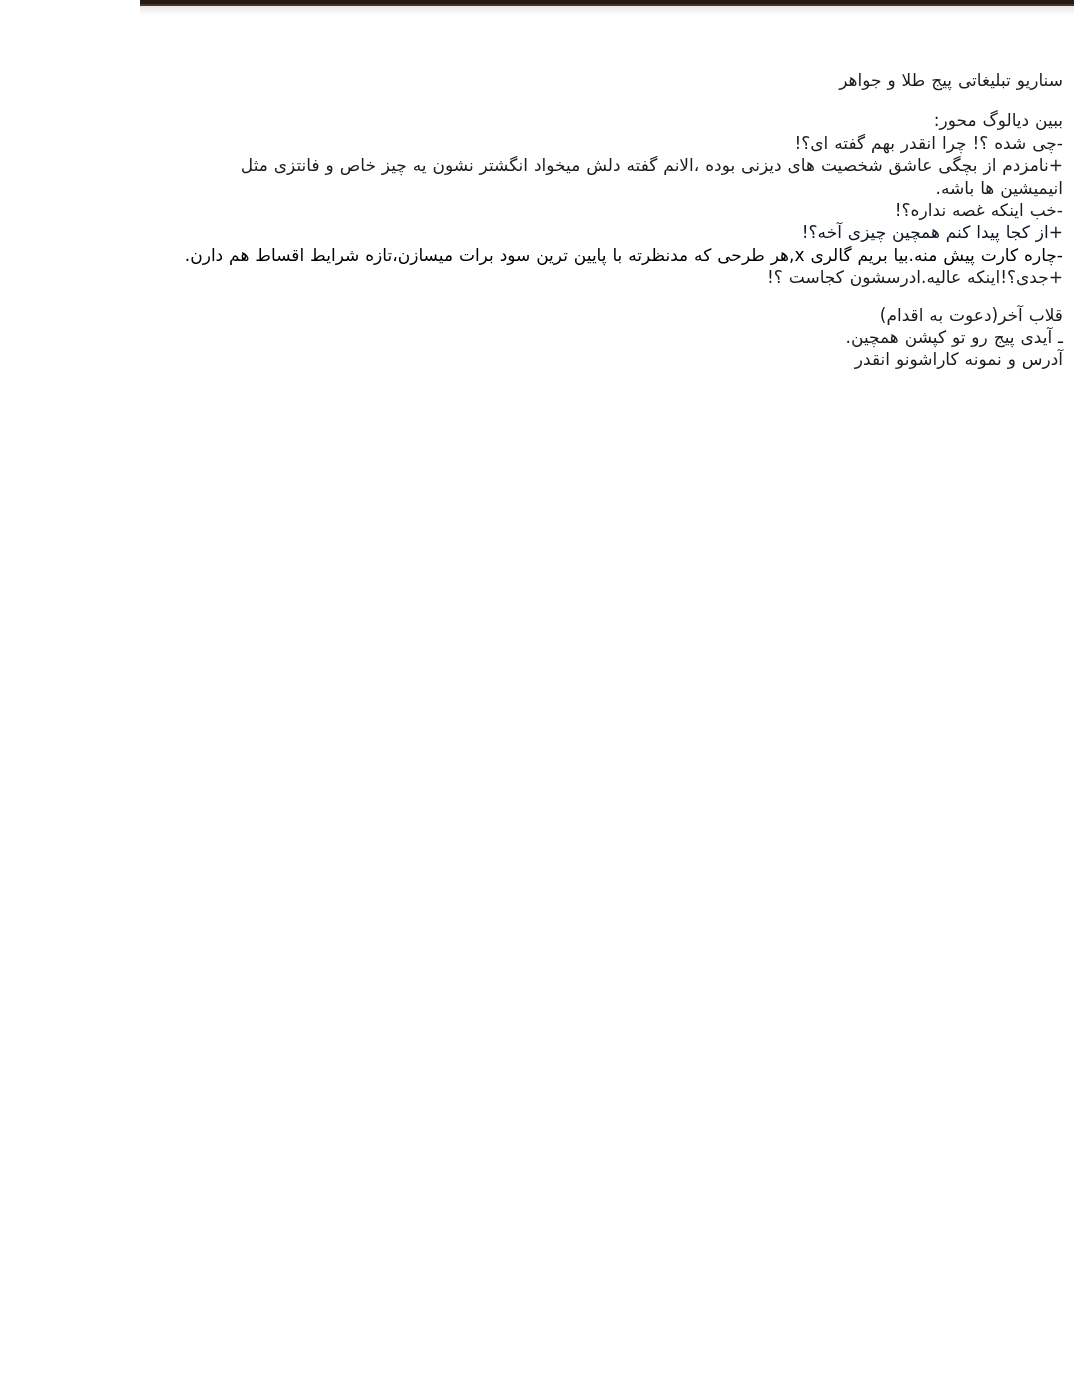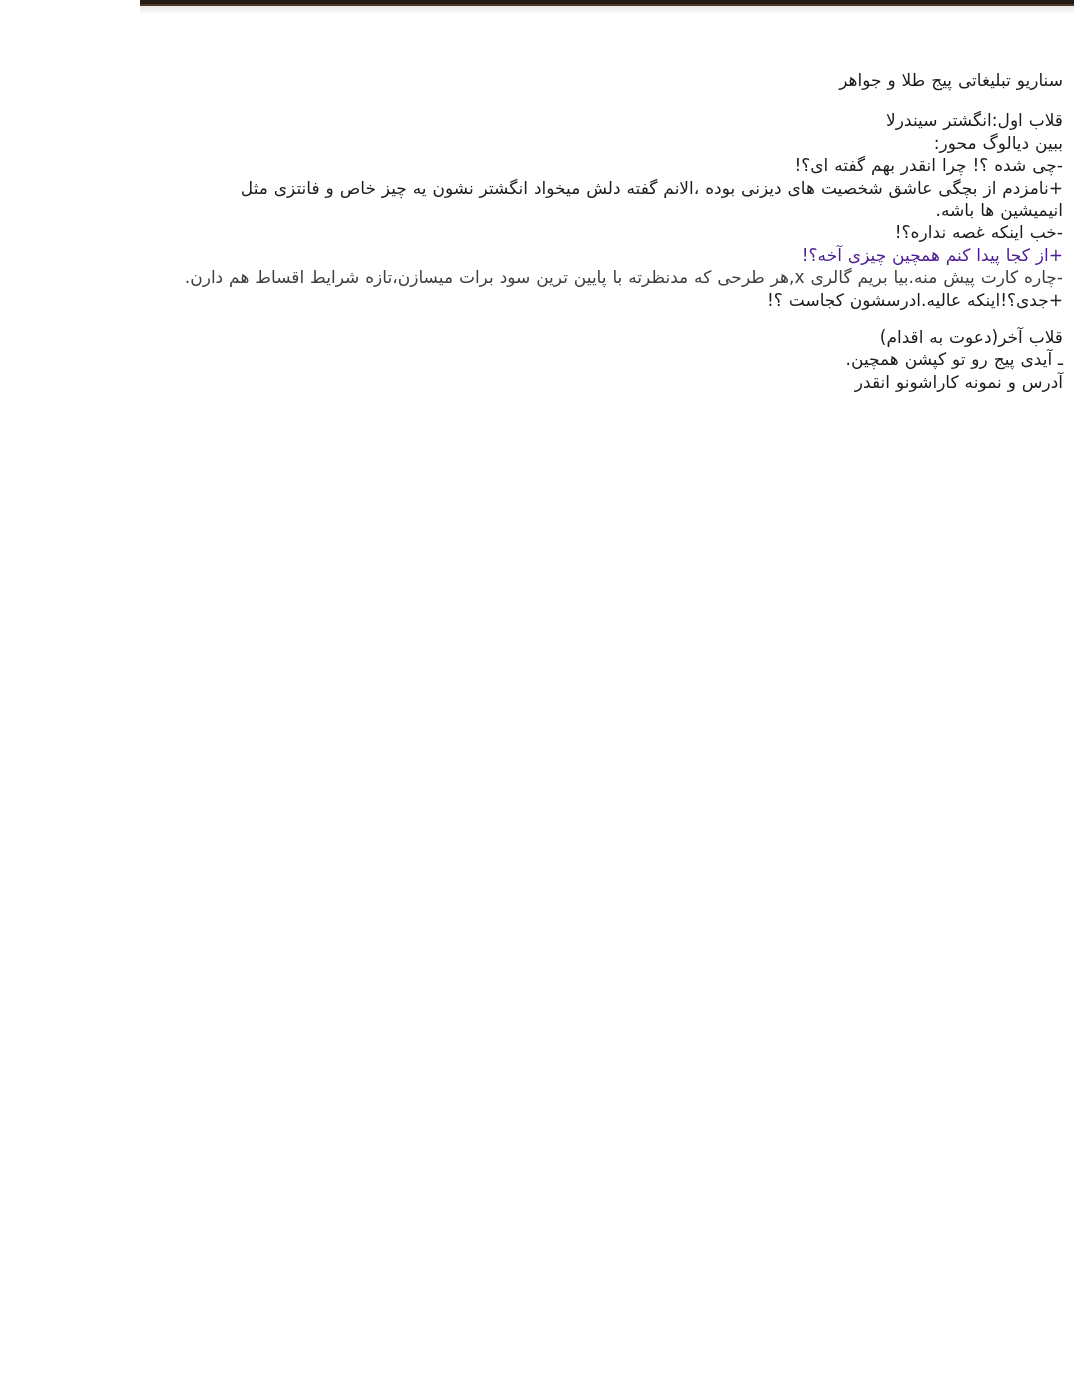--- a/index.html
+++ b/index.html
@@ -52,26 +52,25 @@
 </style>
 </head>
 <body>
 
 <div class="page">
   <div class="top-bar" style="background: linear-gradient(rgb(36, 28, 20) 0px, rgb(36, 28, 20) 4px, rgb(71, 56, 40) 4px, rgb(71, 56, 40) 6px);"></div>
   <div class="top-bar-shadow"></div>
   <div class="doc-body" id="doc-body">
       <div class="doc-line" style="color: rgb(28, 28, 28);">سناریو تبلیغاتی پیج طلا و جواهر</div>
       <div class="doc-spacer" style="height: 18px;"></div>
-      <div class="doc-line" style="color: rgb(28, 28, 28);">قلاب اول:انگشتر سیندرلا</div>
       <div class="doc-line" style="color: rgb(28, 28, 28);">ببین دیالوگ محور:</div>
       <div class="doc-line" style="color: rgb(28, 28, 28);">-چی شده ؟! چرا انقدر بهم گفته ای؟!</div>
       <div class="doc-line" style="color: rgb(28, 28, 28);">+نامزدم از بچگی عاشق شخصیت های دیزنی بوده ،الانم گفته دلش میخواد انگشتر نشون یه چیز خاص و فانتزی مثل انیمیشین ها باشه.</div>
       <div class="doc-line" style="color: rgb(28, 28, 28);">-خب اینکه غصه نداره؟!</div>
-      <div class="doc-line" style="color: #4c1d95;">+از کجا پیدا کنم همچین چیزی آخه؟!</div>
-      <div class="doc-line" style="color: #404040;">-چاره کارت پیش منه.بیا بریم گالری x,هر طرحی که مدنظرته با پایین ترین سود برات میسازن،تازه شرایط اقساط هم دارن.</div>
+      <div class="doc-line" style="color: #0f172a;">+از کجا پیدا کنم همچین چیزی آخه؟!</div>
+      <div class="doc-line" style="color: #000000;">-چاره کارت پیش منه.بیا بریم گالری x,هر طرحی که مدنظرته با پایین ترین سود برات میسازن،تازه شرایط اقساط هم دارن.</div>
       <div class="doc-line" style="color: rgb(28, 28, 28);">+جدی؟!اینکه عالیه.ادرسشون کجاست ؟!</div>
       <div class="doc-spacer" style="height: 15px;"></div>
       <div class="doc-line" style="color: rgb(28, 28, 28);">قلاب آخر(دعوت به اقدام)</div>
       <div class="doc-line" style="color: rgb(28, 28, 28);">ـ آیدی پیج رو تو کپشن همچین.</div>
       <div class="doc-line" style="color: rgb(28, 28, 28);">آدرس و نمونه کاراشونو انقدر</div>
     </div>
 </div>
 
 </body></html>

